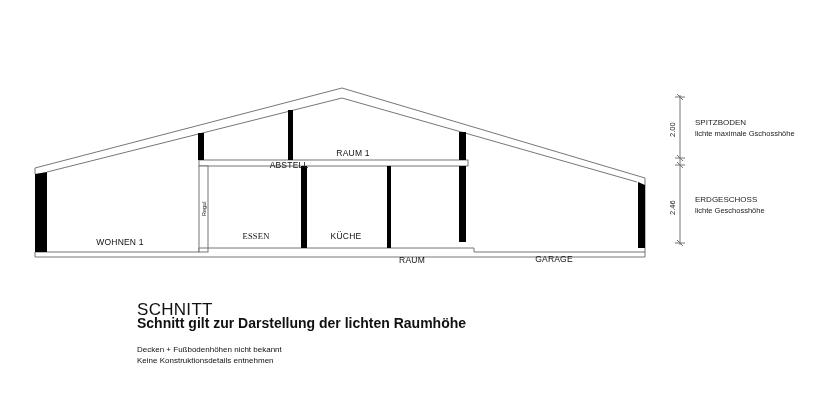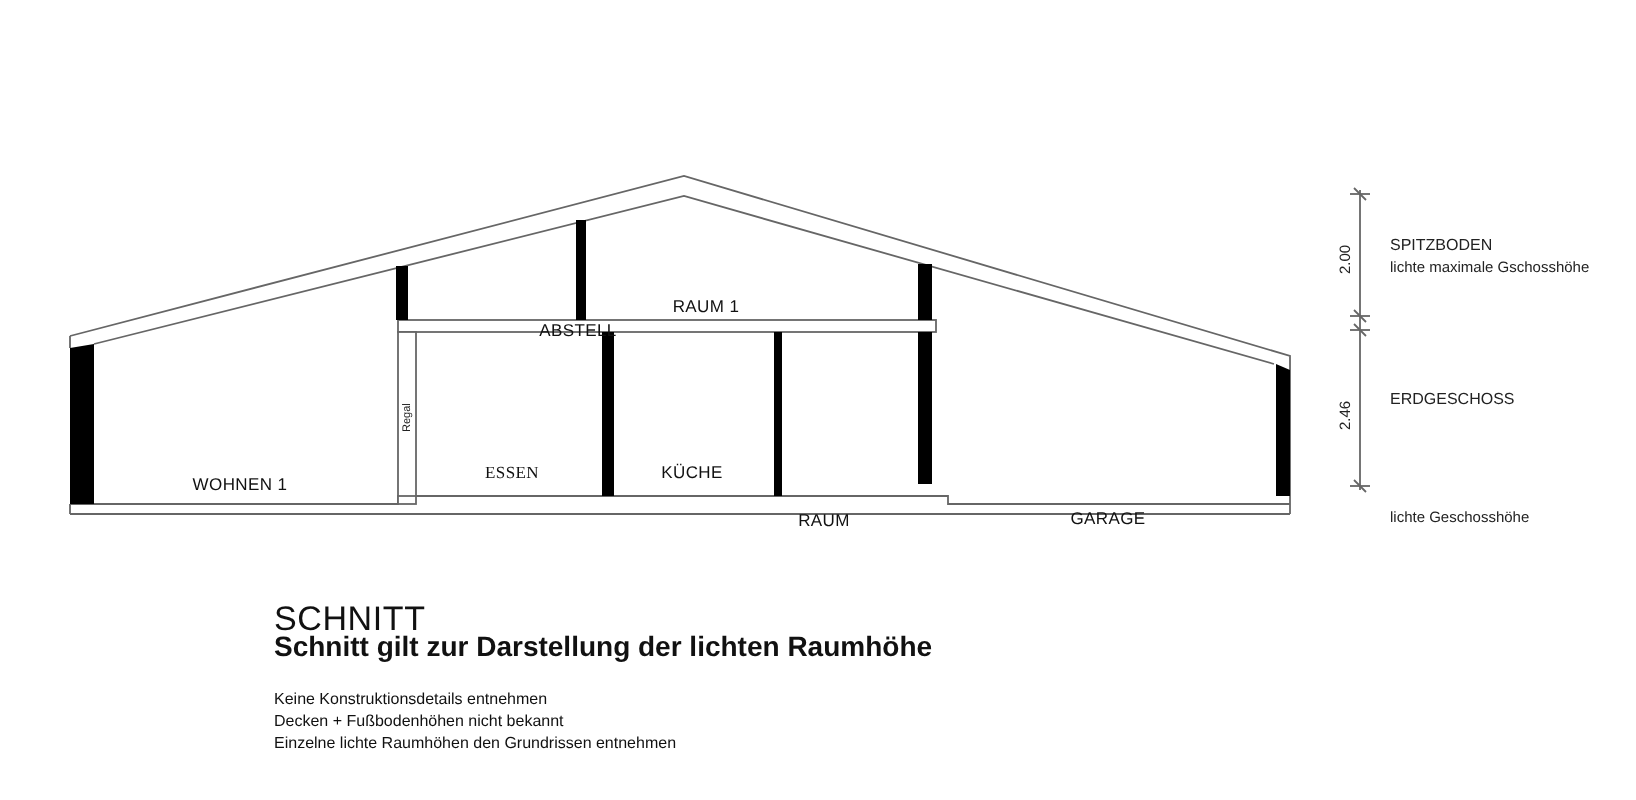--- a/index.html
+++ b/index.html
@@ -67,21 +67,20 @@
 <div class="lbl lbl-c" style="left:253px;top:160px;margin-left:36px;">ABSTELL</div>
 <div class="lbl lbl-c" style="left:353px;top:148px;">RAUM 1</div>
 <div class="regal" style="left:201px;top:216px;">Regal</div>
 
 <div class="dim" style="left:668px;top:137px;">2.00</div>
 <div class="dim" style="left:668px;top:215px;">2.46</div>
 
 <div class="side-title" style="left:695px;top:118px;">SPITZBODEN</div>
 <div class="side-sub" style="left:695px;top:129px;">lichte maximale Gschosshöhe</div>
 <div class="side-title" style="left:695px;top:195px;">ERDGESCHOSS</div>
-<div class="side-sub" style="left:695px;top:206px;margin-top:48px;">lichte Geschosshöhe</div>
+<div class="side-sub" style="left:695px;top:206px;">lichte Geschosshöhe</div>
 
 <div id="title">SCHNITT</div>
 <div id="subtitle">Schnitt gilt zur Darstellung der lichten Raumhöhe</div>
 <div id="notes">
+  <div>Decken + Fußbodenhöhen nicht bekannt</div>
   <div>Keine Konstruktionsdetails entnehmen</div>
-  <div>Decken + Fußbodenhöhen nicht bekannt</div>
-  <div>Einzelne lichte Raumhöhen den Grundrissen entnehmen</div>
 </div>
 
 </body></html>

